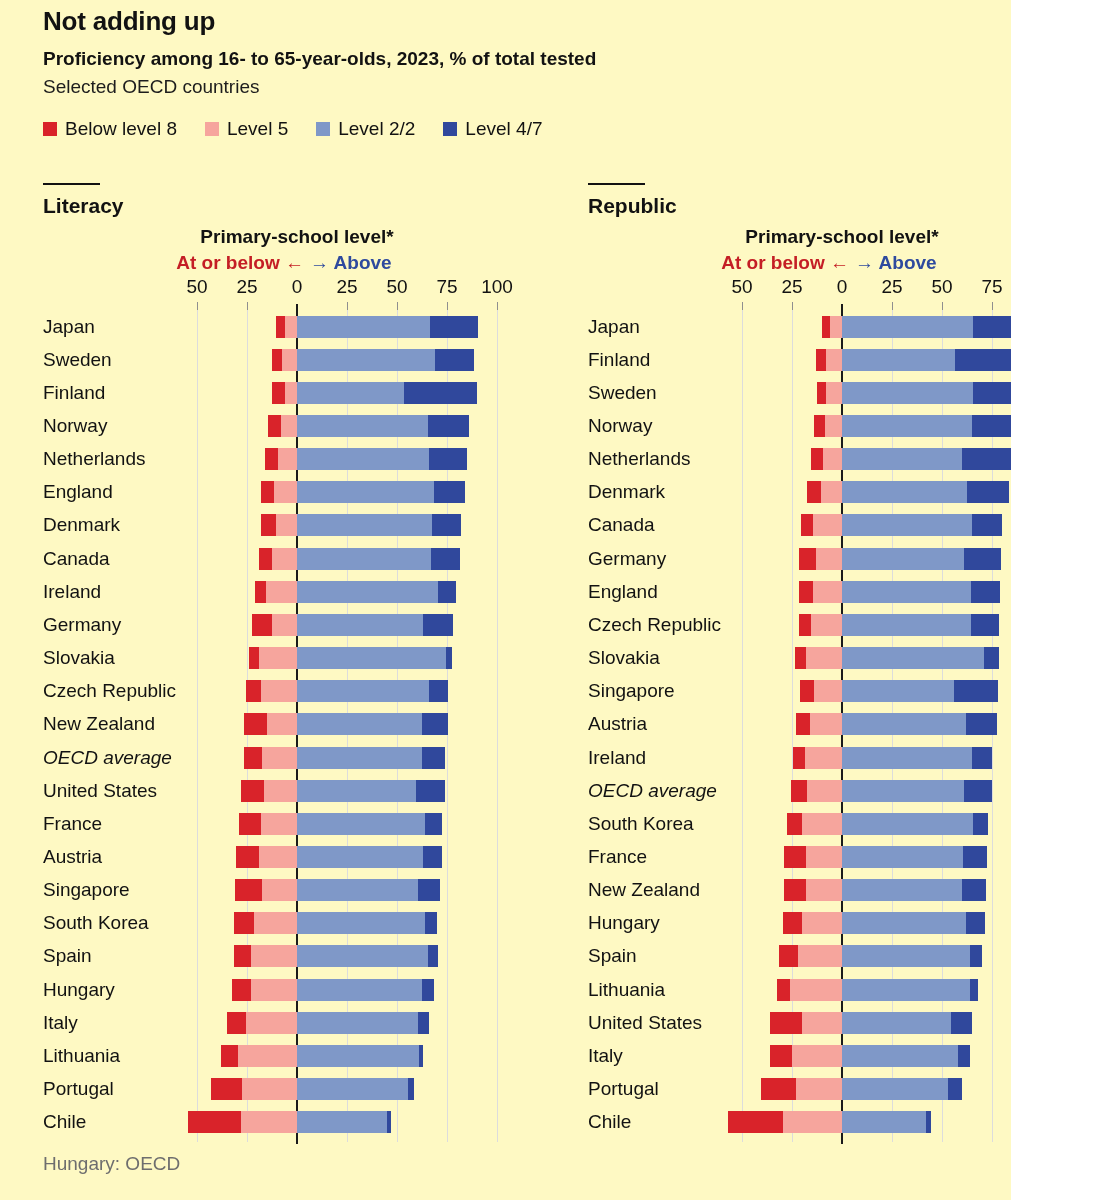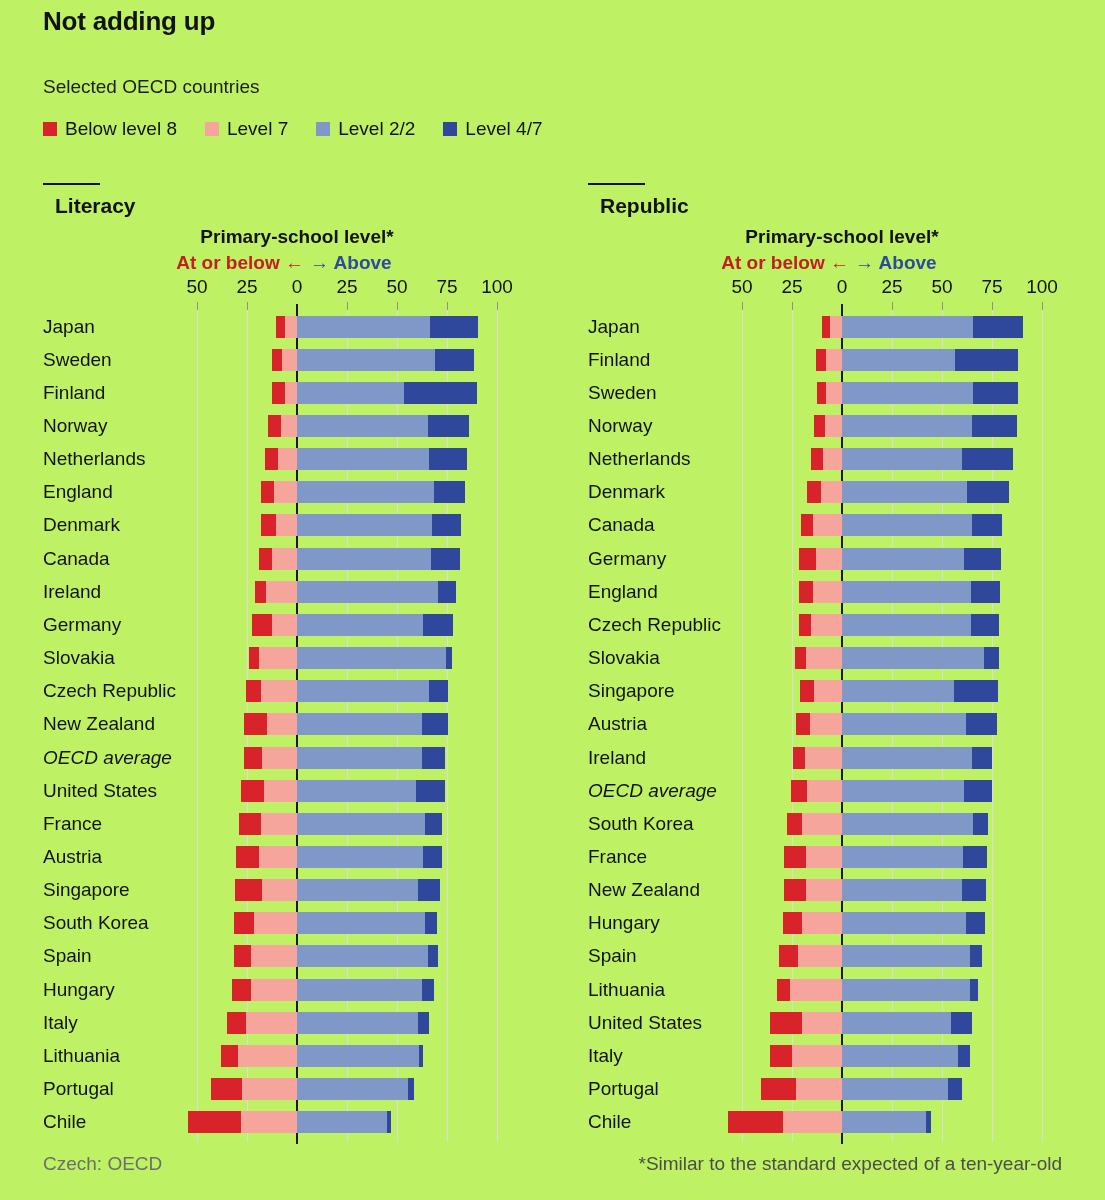--- a/index.html
+++ b/index.html
@@ -1,55 +1,56 @@
 <!DOCTYPE html>
 <html><head>
 <meta charset="utf-8">
 <style>
   html,body{margin:0;padding:0;background:#ffffff;}
   .canvas{
-    position:relative;width:1105px;height:1200px;background:#bef264;
+    position:relative;width:1011px;height:1200px;background:#fef9c3;
     font-family:"Liberation Sans", sans-serif;color:#121212;overflow:hidden;
   }
   .title{position:absolute;left:43px;top:6px;font-size:26px;font-weight:800;margin:0;letter-spacing:-0.2px;}
   .subtitle{position:absolute;left:43px;top:48px;font-size:19px;font-weight:700;}
   .desc{position:absolute;left:43px;top:76px;font-size:19px;font-weight:400;color:#1d1d1d;}
   .legend{position:absolute;left:43px;top:118px;display:flex;align-items:center;gap:28px;font-size:19px;}
   .legend-item{display:inline-flex;align-items:center;gap:8px;}
   .swatch{width:14px;height:14px;display:inline-block;}
   .panel{position:absolute;top:178px;width:500px;height:975px;}
   .panel-rule{position:absolute;left:0;top:5px;width:57px;height:2px;background:#121212;}
-  .panel-title{position:absolute;left:12px;top:16px;font-size:21px;font-weight:800;margin:0;}
+  .panel-title{position:absolute;left:0;top:16px;font-size:21px;font-weight:800;margin:0;}
   .axis-header{position:absolute;top:48px;transform:translateX(-50%);font-size:19px;font-weight:700;white-space:nowrap;}
   .dir-left{position:absolute;top:74px;text-align:right;font-size:19px;font-weight:700;white-space:nowrap;}
   .dir-right{position:absolute;top:74px;font-size:19px;font-weight:700;white-space:nowrap;}
   .tick-label{position:absolute;top:98px;transform:translateX(-50%);font-size:19px;color:#121212;white-space:nowrap;}
   .tick-mark{position:absolute;top:124px;width:1px;height:8px;background:#8f8f8f;}
   .gridline{position:absolute;width:1px;background:#dcdcdc;}
   .zeroline{position:absolute;width:2px;background:#1a1a1a;}
   .row-label{position:absolute;left:0;font-size:19px;white-space:nowrap;display:flex;align-items:center;}
   .row-label.italic{font-style:italic;}
   .seg{position:absolute;height:22px;}
   .source{position:absolute;left:43px;top:1153px;font-size:19px;color:#6e6e6e;}
   .footnote{position:absolute;right:43px;top:1153px;font-size:19px;color:#4c4c4c;}
 </style>
 </head>
 <body>
 
 <div class="canvas">
   <h1 class="title">Not adding up</h1>
+  <div class="subtitle">Proficiency among 16- to 65-year-olds, 2023, % of total tested</div>
   <div class="desc">Selected OECD countries</div>
   <div class="legend" id="legend">
       <div class="legend-item">
         <div class="swatch" style="background: rgb(217, 35, 42); position: static;"></div>
         <div class="legend-label">Below level 8</div>
       </div>
       <div class="legend-item">
         <div class="swatch" style="background: rgb(246, 165, 157); position: static;"></div>
-        <div class="legend-label">Level 7</div>
+        <div class="legend-label">Level 5</div>
       </div>
       <div class="legend-item">
         <div class="swatch" style="background: rgb(127, 152, 200); position: static;"></div>
         <div class="legend-label">Level 2/2</div>
       </div>
       <div class="legend-item">
         <div class="swatch" style="background: rgb(48, 72, 156); position: static;"></div>
         <div class="legend-label">Level 4/7</div>
       </div>
     </div>
@@ -352,15 +353,14 @@
       <div class="seg" style="left: 208px; top: 900.025px; width: 46px; background: rgb(246, 165, 157);"></div>
       <div class="seg" style="left: 254px; top: 900.025px; width: 106px; background: rgb(127, 152, 200);"></div>
       <div class="seg" style="left: 360px; top: 900.025px; width: 14px; background: rgb(48, 72, 156);"></div>
       <div class="row-label" style="top: 927.6px; height: 33.15px;">Chile</div>
       <div class="seg" style="left: 140px; top: 933.175px; width: 55px; background: rgb(217, 35, 42);"></div>
       <div class="seg" style="left: 195px; top: 933.175px; width: 59px; background: rgb(246, 165, 157);"></div>
       <div class="seg" style="left: 254px; top: 933.175px; width: 84px; background: rgb(127, 152, 200);"></div>
       <div class="seg" style="left: 338px; top: 933.175px; width: 5px; background: rgb(48, 72, 156);"></div>
     </section>
 
-  <div class="source">Czech: OECD</div>
-  <div class="footnote">*Similar to the standard expected of a ten-year-old</div>
+  <div class="source">Hungary: OECD</div>
 </div>
 
 </body></html>

